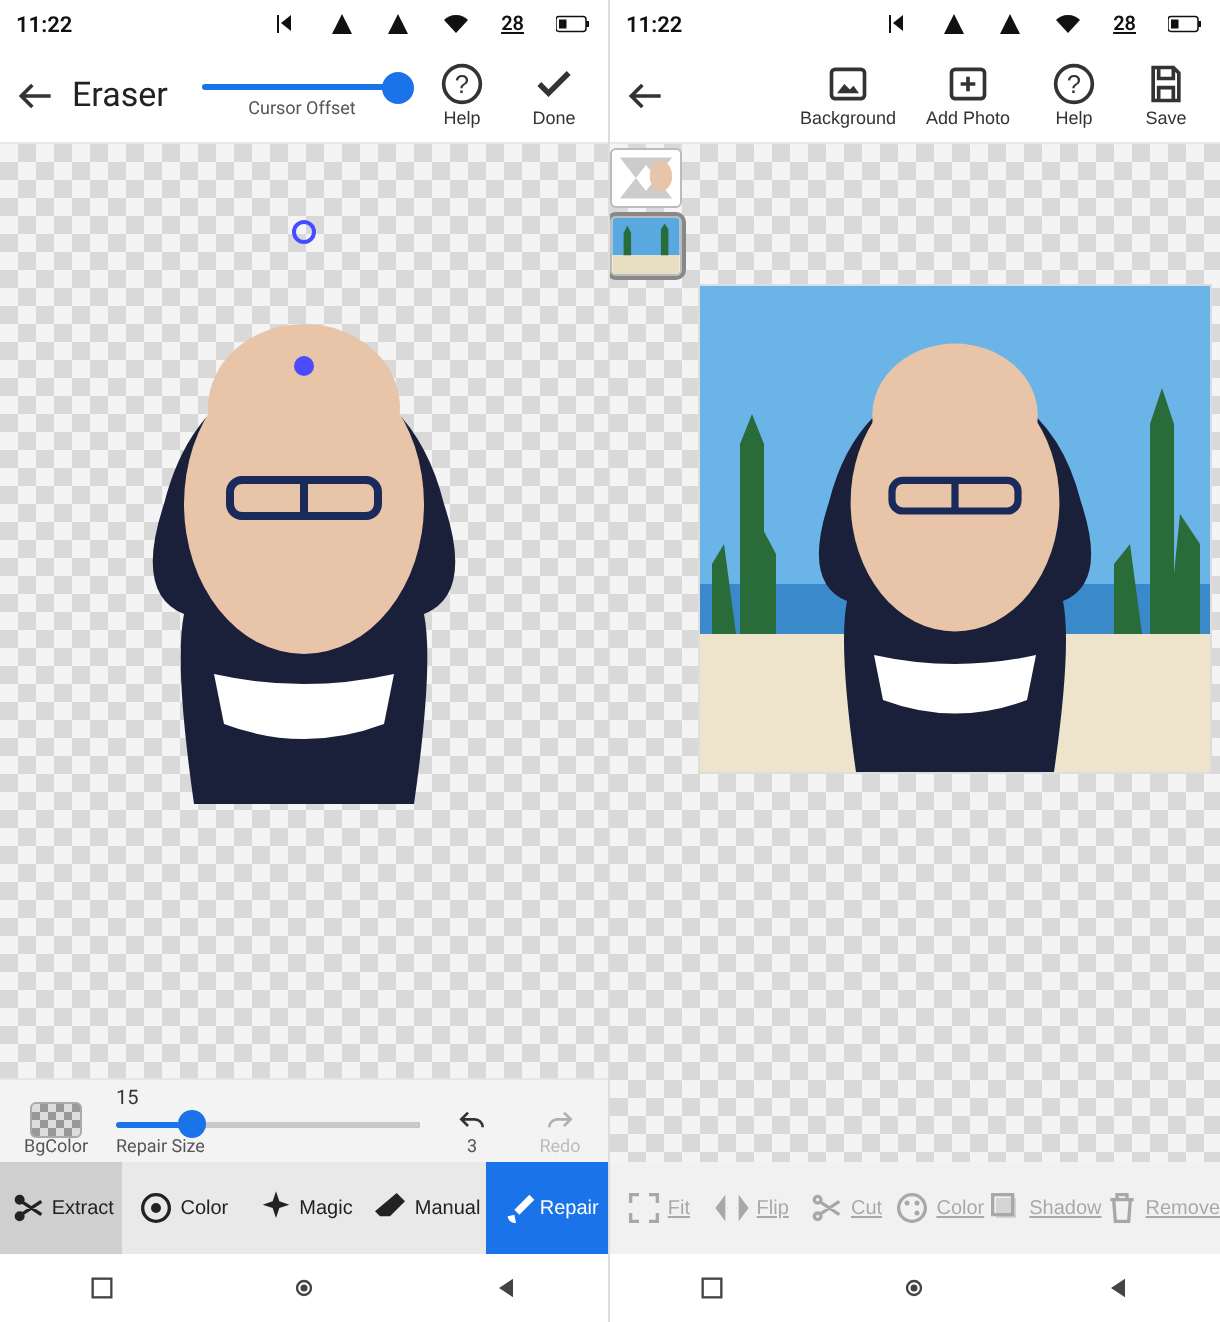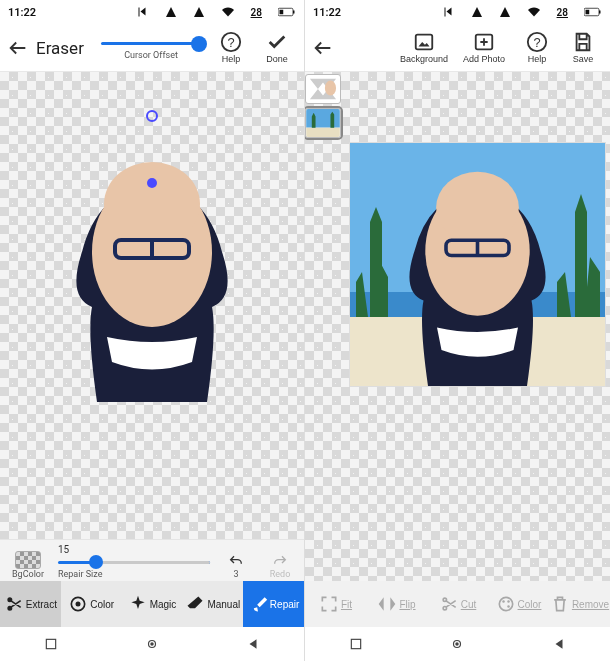--- a/index.html
+++ b/index.html
@@ -552,20 +552,27 @@
         <svg viewBox="0 0 24 24">
             <circle cx="12" cy="12" r="8" fill="none" stroke="#222" stroke-width="2"></circle>
             <circle cx="9" cy="9" r="1.5" fill="#222"></circle>
             <circle cx="15" cy="9" r="1.5" fill="#222"></circle>
             <circle cx="15" cy="15" r="1.5" fill="#222"></circle>
           </svg>
         <span>Color</span>
       </button>
       <button class="tab disabled">
         <svg viewBox="0 0 24 24">
+            <rect x="6" y="6" width="12" height="12" fill="#222" opacity=".4"></rect>
+            <rect x="4" y="4" width="12" height="12" fill="none" stroke="#222" stroke-width="2"></rect>
+          </svg>
+        <span>Shadow</span>
+      </button>
+      <button class="tab disabled">
+        <svg viewBox="0 0 24 24">
             <path fill="none" stroke="#222" stroke-width="2" d="M5 7h14M9 7V4h6v3M7 7l1 13h8l1-13"></path>
           </svg>
         <span>Remove</span>
       </button>
     </div>
 
     <div class="nav-bar">
       <div class="nav-btn">
           <svg viewBox="0 0 24 24" width="14" height="14">
             <rect x="4" y="4" width="16" height="16" fill="none" stroke="#444" stroke-width="2"></rect>

